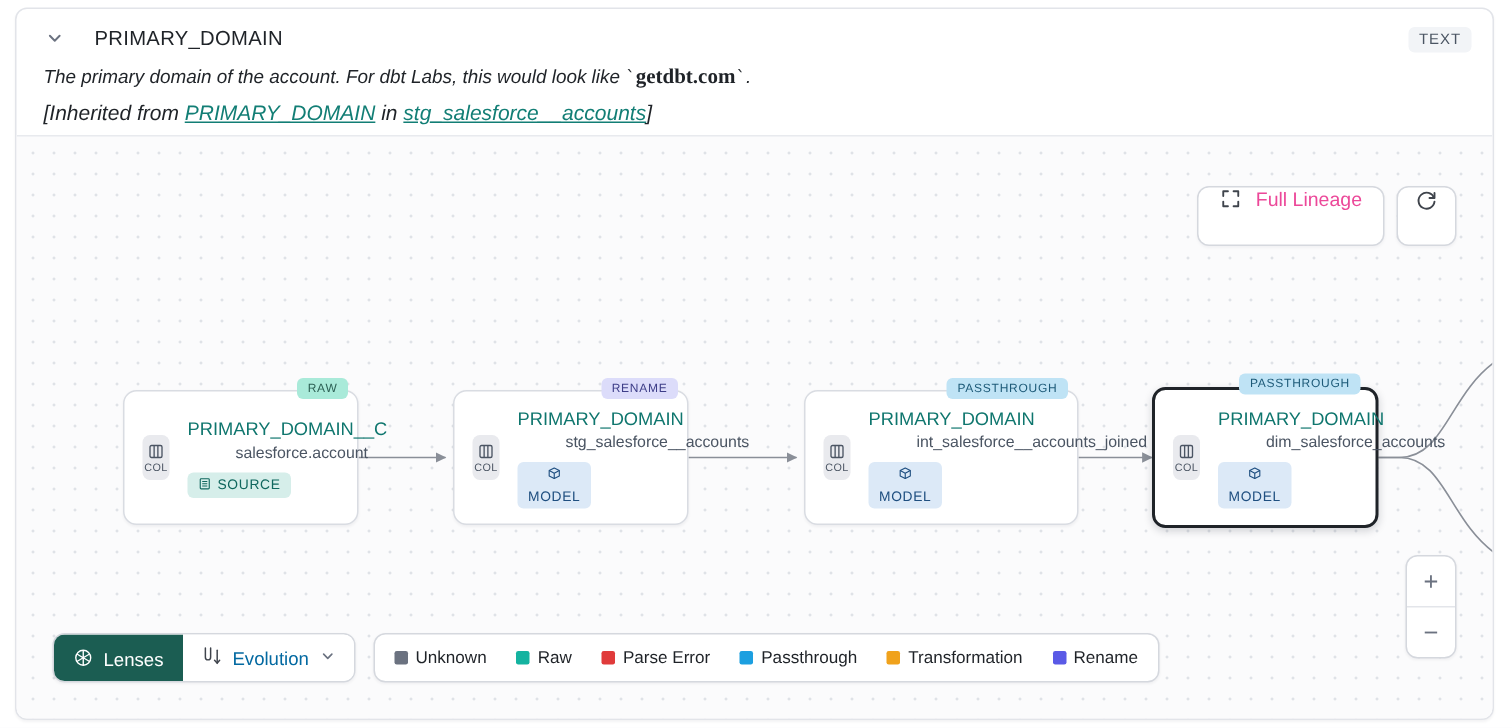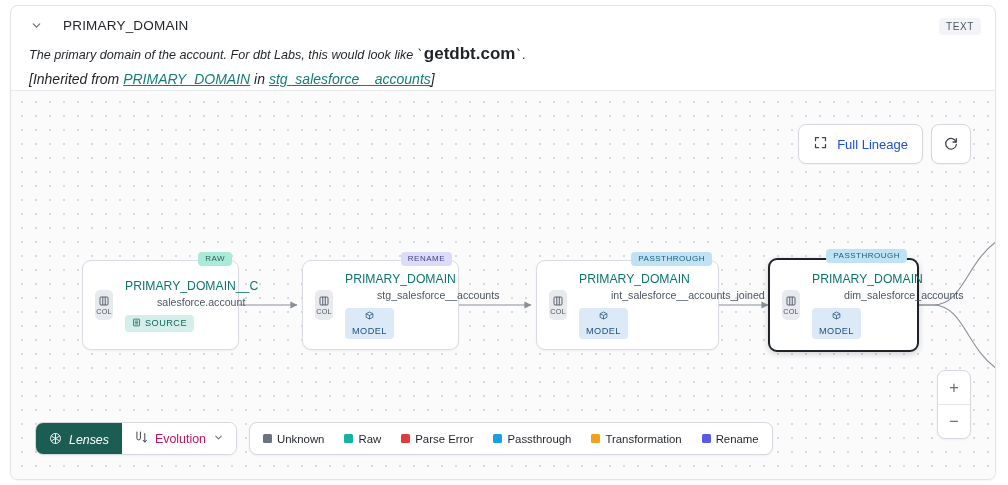--- a/index.html
+++ b/index.html
@@ -33,22 +33,22 @@
     background:#f2f4f7;color:#4b5563;
     font-size:10px;letter-spacing:.6px;
     padding:3px 7px;border-radius:4px;
   }
   .desc{
     margin-top:11px;
     font-size:12.6px;font-style:italic;color:#1f2328;
     white-space:nowrap;
   }
   .desc .code{
-    font-family:Liberation Sans, sans-serif;
-    font-style:normal;font-weight:bold;font-size:17px;
+    font-family:Liberation Serif, serif;
+    font-style:normal;font-weight:bold;font-size:14px;
   }
   .tick{font-family:"DejaVu Sans Mono", monospace;font-style:normal;font-size:11.6px;}
   .inherit{
     margin-top:7px;font-size:14px;font-style:italic;color:#1f2328;
   }
   .inherit a{color:#127e75;text-decoration:underline;font-style:italic;cursor:pointer;}
 
   
   .canvas{
     position:absolute;left:0;top:84px;right:0;bottom:0;
@@ -58,22 +58,22 @@
     background-position:4px 4px;
     border-top:1px solid #e8eaee;
     overflow:hidden;
   }
   .edges{position:absolute;inset:0;}
 
   
   .ctrls{position:absolute;right:24px;top:33px;display:flex;gap:8px;}
   .btn{
     background:#fff;border:1px solid #d5d8de;border-radius:8px;
-    height:38px;display:flex;align-items:center;gap:9px;
-    padding:0 14px;font-size:13px;color:#1d4ed8;cursor:pointer;
+    height:38px;display:flex;gap:9px;
+    padding:0 14px;font-size:13px;color:#ec4899;cursor:pointer;
     box-shadow:0 1px 2px rgba(16,24,40,.04);
   }
   .btn.icononly{width:38px;padding:0;justify-content:center;}
 
   
   .node{
     position:absolute;background:#fff;border:1px solid #d9dce2;border-radius:9px;
     box-sizing:border-box;display:flex;align-items:center;
     box-shadow:0 1px 2px rgba(16,24,40,.05);
     cursor:pointer;
@@ -119,25 +119,25 @@
   .zoom div:first-child{border-bottom:1px solid #e3e5ea;}
 
   
   .bottom{position:absolute;left:24px;bottom:24px;display:flex;gap:12px;align-items:center;}
   .pillgrp{
     display:flex;background:#fff;border:1px solid #d5d8de;border-radius:8px;
     overflow:hidden;height:31px;box-shadow:0 1px 2px rgba(16,24,40,.05);
   }
   .lenses{
     background:#1b5d52;color:#fff;display:flex;align-items:center;gap:7px;
-    padding:17px 13px;font-size:12.4px;cursor:pointer;font-style:italic;
+    padding:17px 13px;font-size:12.4px;cursor:pointer;
   }
   .evol{
     display:flex;align-items:center;gap:7px;padding:0 12px;
-    font-size:12.4px;color:#be185d;cursor:pointer;background:#fff;
+    font-size:12.4px;color:#0369a1;cursor:pointer;background:#fff;
   }
   .legend{
     display:flex;align-items:center;gap:20px;height:31px;
     background:#fff;border:1px solid #d5d8de;border-radius:8px;
     padding:0 13px;box-shadow:0 1px 2px rgba(16,24,40,.05);text-align:right;
   }
   .lg{display:flex;align-items:center;gap:5px;font-size:11.4px;color:#1f2328;cursor:pointer;}
   .sw{width:9px;height:9px;border-radius:1.5px;flex:0 0 auto;}
 </style>
 </head>

